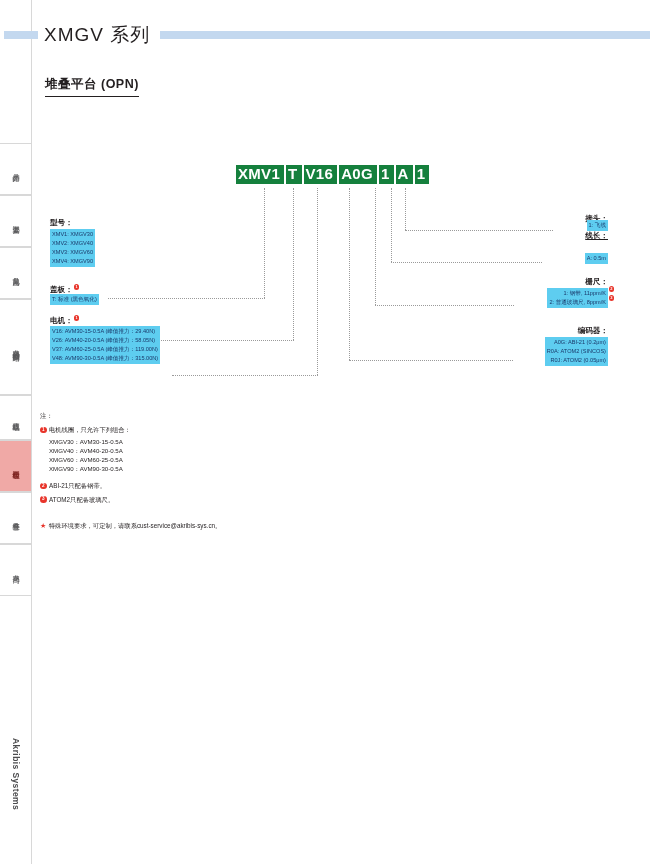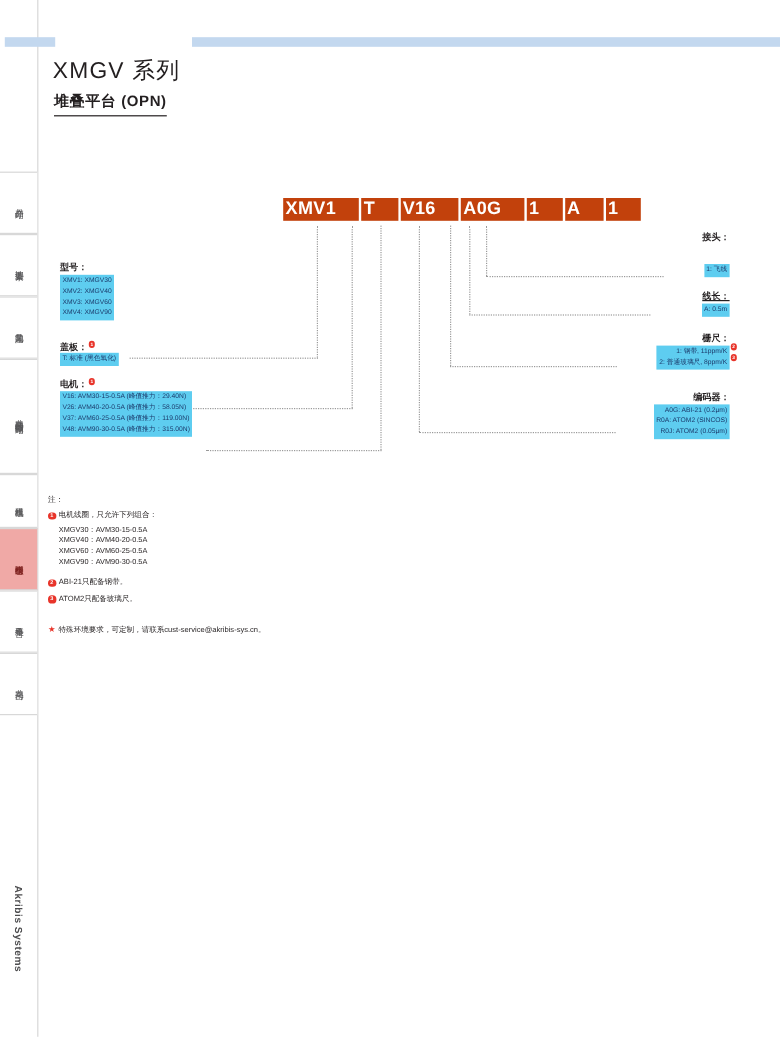--- a/index.html
+++ b/index.html
@@ -44,39 +44,38 @@
 
   
   .hdr{position:absolute;left:0;top:22px;width:650px;height:26px;}
   .hdr-bar-l{position:absolute;left:4px;top:9px;width:42px;height:8px;background:#c3d8ef;}
   .hdr-bar-r{position:absolute;left:160px;top:9px;right:0;height:8px;background:#c3d8ef;}
   .hdr-title{
     position:absolute;left:38px;top:0px;
     font-size:19px;font-weight:400;color:#231f20;
     background:#fff;padding:0 6px;
     letter-spacing:1px;
-    margin-top:24px;
   }
 
   .subtitle{
     position:absolute;left:45px;top:76px;
     font-size:12.5px;font-weight:bold;color:#231f20;
     border-bottom:1px solid #231f20;
     padding-bottom:3px;
     letter-spacing:0.5px;
   }
 
   
   .opn{position:absolute;left:236px;top:165px;display:flex;gap:2px;}
   .opn span{
     display:inline-block;
-    background:#c2410c;color:#ffffff;
+    background:#15803d;color:#ffffff;
     font-family:"Liberation Sans","DejaVu Sans",sans-serif;
     font-size:15px;font-weight:bold;
-    padding:1px 19px 2px 2px;
+    padding:1px 4px 2px 2px;
     line-height:1.05;
     letter-spacing:0.3px;
   }
 
   
   .lbl{position:absolute;font-size:7.6px;font-weight:bold;color:#231f20;white-space:nowrap;}
   .lbl.r{text-align:right;}
   .box{
     position:absolute;
     background:#5ecdf0;
@@ -213,26 +212,26 @@
   <div class="lbl" style="left:50px;top:315px;">
     <span>电机：</span><span class="sup">1</span>
   </div>
   <div class="box" style="left:50px;top:326px;">
     <div>V16: AVM30-15-0.5A (峰值推力：29.40N)</div>
     <div>V26: AVM40-20-0.5A (峰值推力：58.05N)</div>
     <div>V37: AVM60-25-0.5A (峰值推力：119.00N)</div>
     <div>V48: AVM90-30-0.5A (峰值推力：315.00N)</div>
   </div>
 
-  <div class="lbl r" style="right:42px;top:193px;">接头：</div>
+  <div class="lbl r" style="right:42px;top:214px;">接头：</div>
   <div class="box r" style="right:42px;top:220px;">
     <div>1: 飞线</div>
   </div>
 
-  <div class="lbl r" style="right:42px;top:242px;text-decoration:underline;">线长：</div>
+  <div class="lbl r" style="right:42px;top:231px;text-decoration:underline;">线长：</div>
   <div class="box r" style="right:42px;top:253px;">
     <div>A: 0.5m</div>
   </div>
 
   <div class="lbl r" style="right:42px;top:277px;">栅尺：</div>
   <div class="box r" style="right:42px;top:288px;">
     <div>1: 钢带, 11ppm/K</div>
     <div>2: 普通玻璃尺, 8ppm/K</div>
   </div>
   <div class="supfloat" style="right:36px;top:286px;">2</div>

